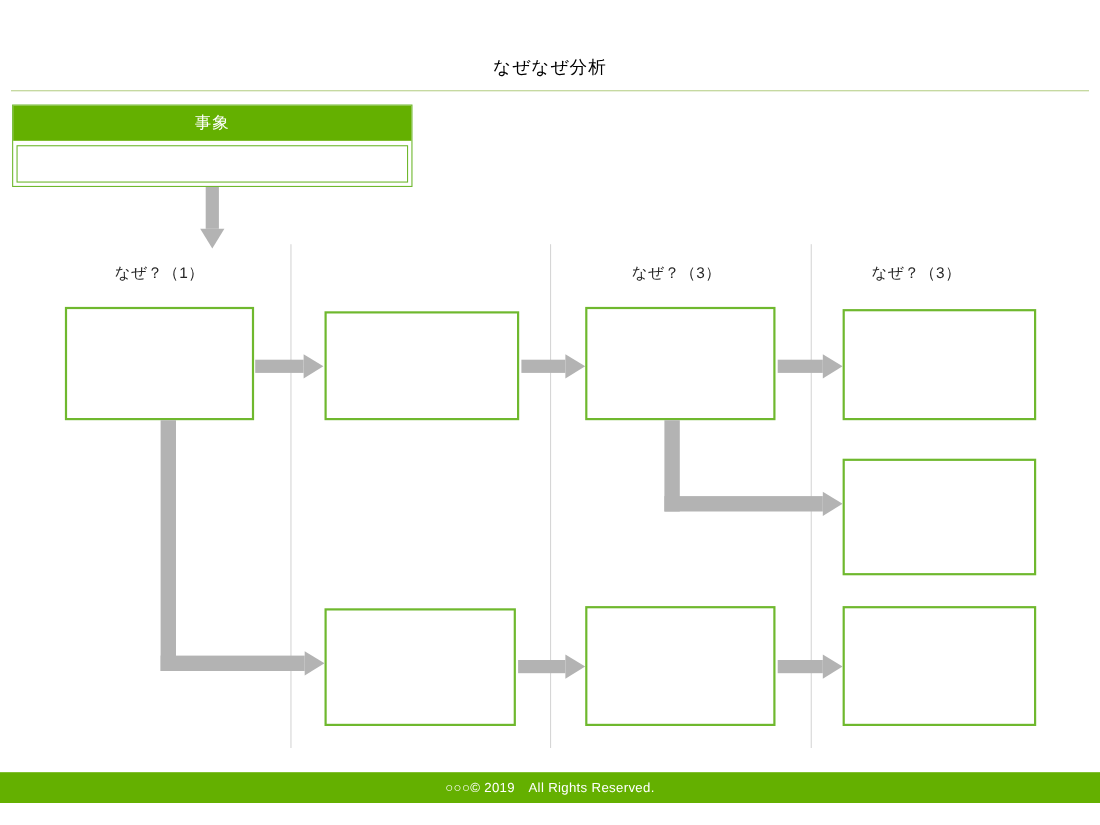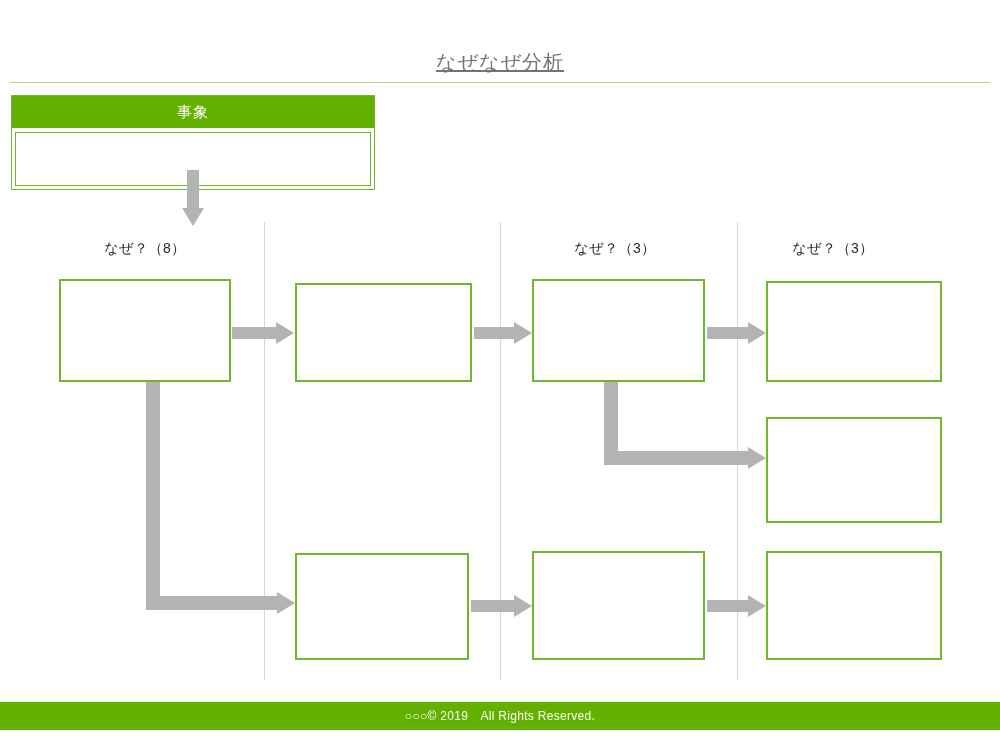--- a/index.html
+++ b/index.html
@@ -16,42 +16,41 @@
     overflow: hidden;
   }
 
   
   #title {
     position: absolute;
     left: 0;
     top: 48px;
     width: 1000px;
     text-align: center;
-    font-size: 20px;
-    color: #737373;
+    font-size: 16px;
+    color: #000000;
     letter-spacing: 1px;
     line-height: 28px;
-    text-decoration: underline;
   }
   #title-rule {
     position: absolute;
     left: 10px;
     top: 82px;
     width: 980px;
     height: 1px;
     background: #b9d08b;
   }
 
   
   #event-box {
     position: absolute;
     left: 11px;
     top: 95px;
     width: 364px;
-    height: 95px;
+    height: 75px;
     border: 1px solid #6fb82e;
     box-sizing: border-box;
     background: #ffffff;
   }
   #event-header {
     position: absolute;
     left: 0;
     top: 0;
     width: 100%;
     height: 32px;
@@ -207,21 +206,21 @@
 
   <div class="arrow-down" style="left:182px; top:170px; height:56px;">
     <div class="shaft" style="height:38px;"></div>
     <div class="head" style="top:38px;"></div>
   </div>
 
   <div class="divider" style="left:264px;"></div>
   <div class="divider" style="left:500px;"></div>
   <div class="divider" style="left:737px;"></div>
 
-  <div class="col-label" style="left:45px;">なぜ？（8）</div>
+  <div class="col-label" style="left:45px;">なぜ？（1）</div>
   <div class="col-label" style="left:515px;">なぜ？（3）</div>
   <div class="col-label" style="left:733px;">なぜ？（3）</div>
 
   <div class="why-box" style="left:59px; top:279px; width:172px; height:103px;"></div>
   <div class="why-box" style="left:295px; top:283px; width:177px; height:99px;"></div>
   <div class="why-box" style="left:532px; top:279px; width:173px; height:103px;"></div>
   <div class="why-box" style="left:766px; top:281px; width:176px; height:101px;"></div>
 
   <div class="arrow-right" style="left:232px; top:322px; width:62px;">
     <div class="shaft" style="width:44px;"></div>

